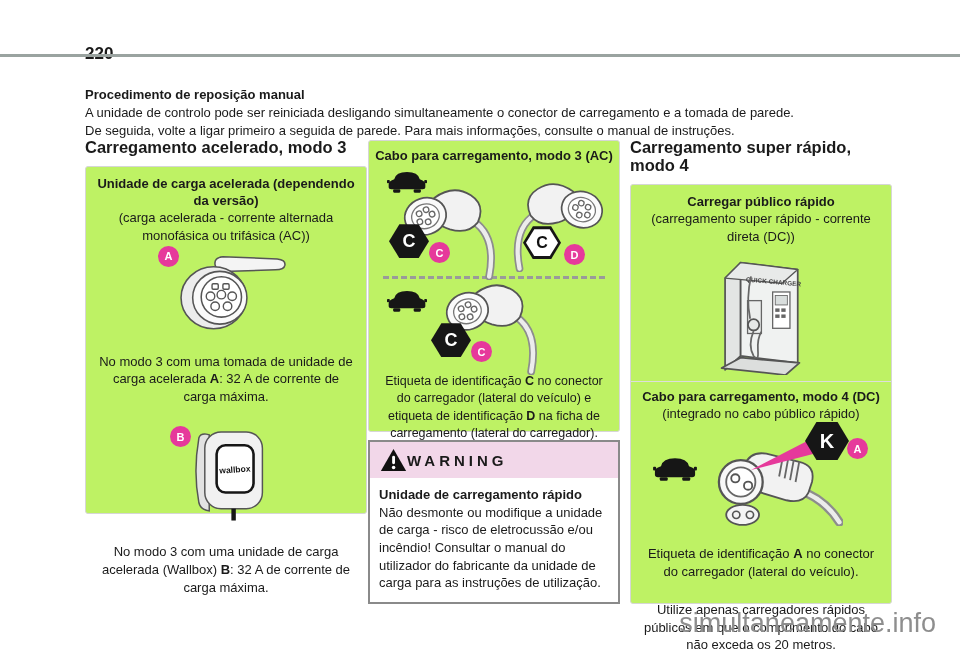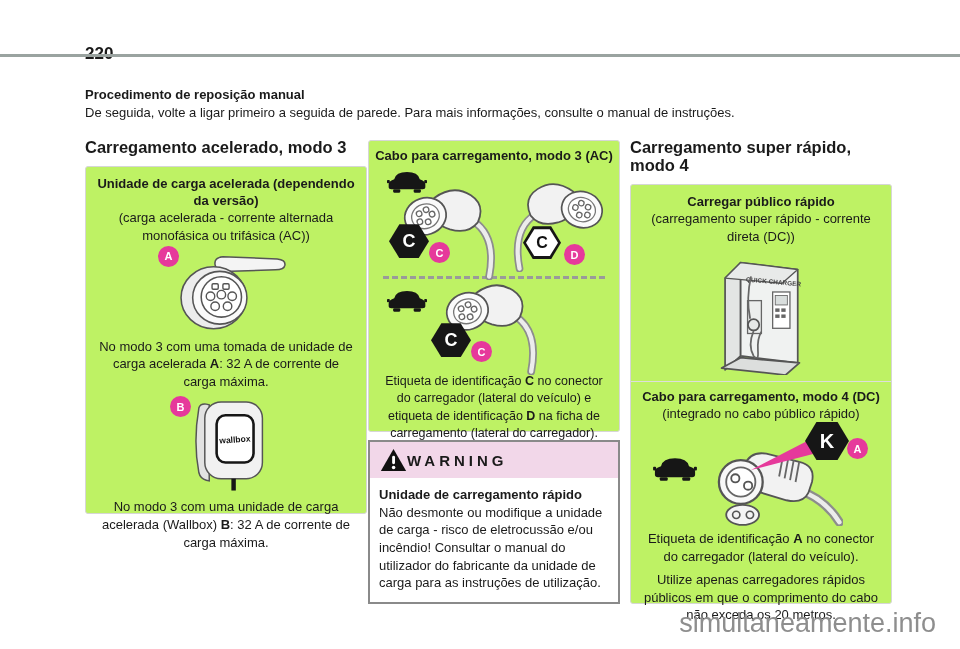--- a/index.html
+++ b/index.html
@@ -18,21 +18,21 @@
   .col1{left:85px;width:282px;}
   .col2{left:368px;top:140px;width:252px;}
   .col3{left:630px;width:262px;}
   .card{
     box-sizing:border-box;background:#bef264;
     border:1px solid var(--card_border,#d6d6d6);border-radius:3px;
     padding:8px;text-align:center;position:relative;
   }
   .card-title{font-size:13px;font-weight:bold;line-height:1.32;}
   .card-sub{font-size:13px;line-height:1.32;}
-  .caption{font-size:13px;line-height:1.35;margin:6px 2px;}
+  .caption{font-size:13px;line-height:1.35;margin:21px 2px;}
   .caption-m{font-size:12.5px;line-height:1.38;margin:6px 2px;}
   .fig{position:relative;}
   .fig svg{position:absolute;}
   
   .badge{
     position:absolute;width:21px;height:21px;border-radius:50%;
     background:var(--accent_pink,#e6399b);color:#fff;font-weight:bold;font-size:11px;
     display:flex;align-items:center;justify-content:center;z-index:5;
   }
   .hexf{
@@ -97,20 +97,21 @@
       </g>
     </symbol>
   </defs>
 </svg>
 
 <div class="page-number">220</div>
 <div class="top-rule"></div>
 
 <section class="intro">
   <div class="intro-title">Procedimento de reposição manual</div>
+  <div class="intro-line">A unidade de controlo pode ser reiniciada desligando simultaneamente o conector de carregamento e a tomada de parede.</div>
   <div class="intro-line">De seguida, volte a ligar primeiro a seguida de parede. Para mais informações, consulte o manual de instruções.</div>
 </section>
 
 <section class="col col1">
   <h2 class="col-heading">Carregamento acelerado, modo 3</h2>
   <div class="card" style="height:348px">
     <div class="card-title">Unidade de carga acelerada (dependendo da versão)</div>
     <div class="card-sub">(carga acelerada - corrente alternada monofásica ou trifásica (AC))</div>
     <div class="fig" style="height:84px;margin-top:4px">
       <span class="badge" style="left:64px;top:-2px">A</span>

